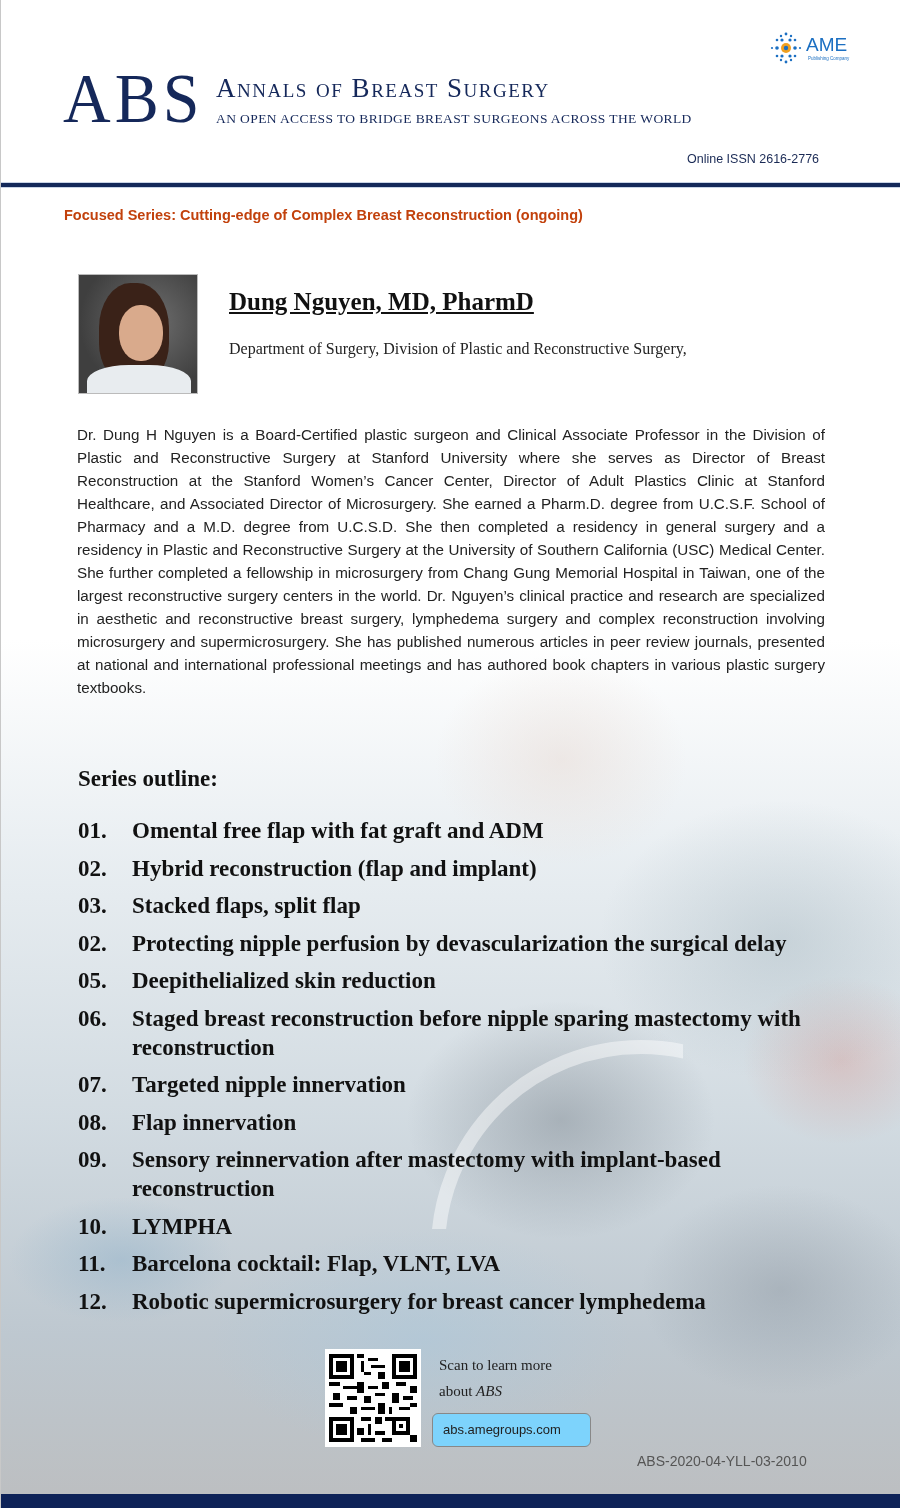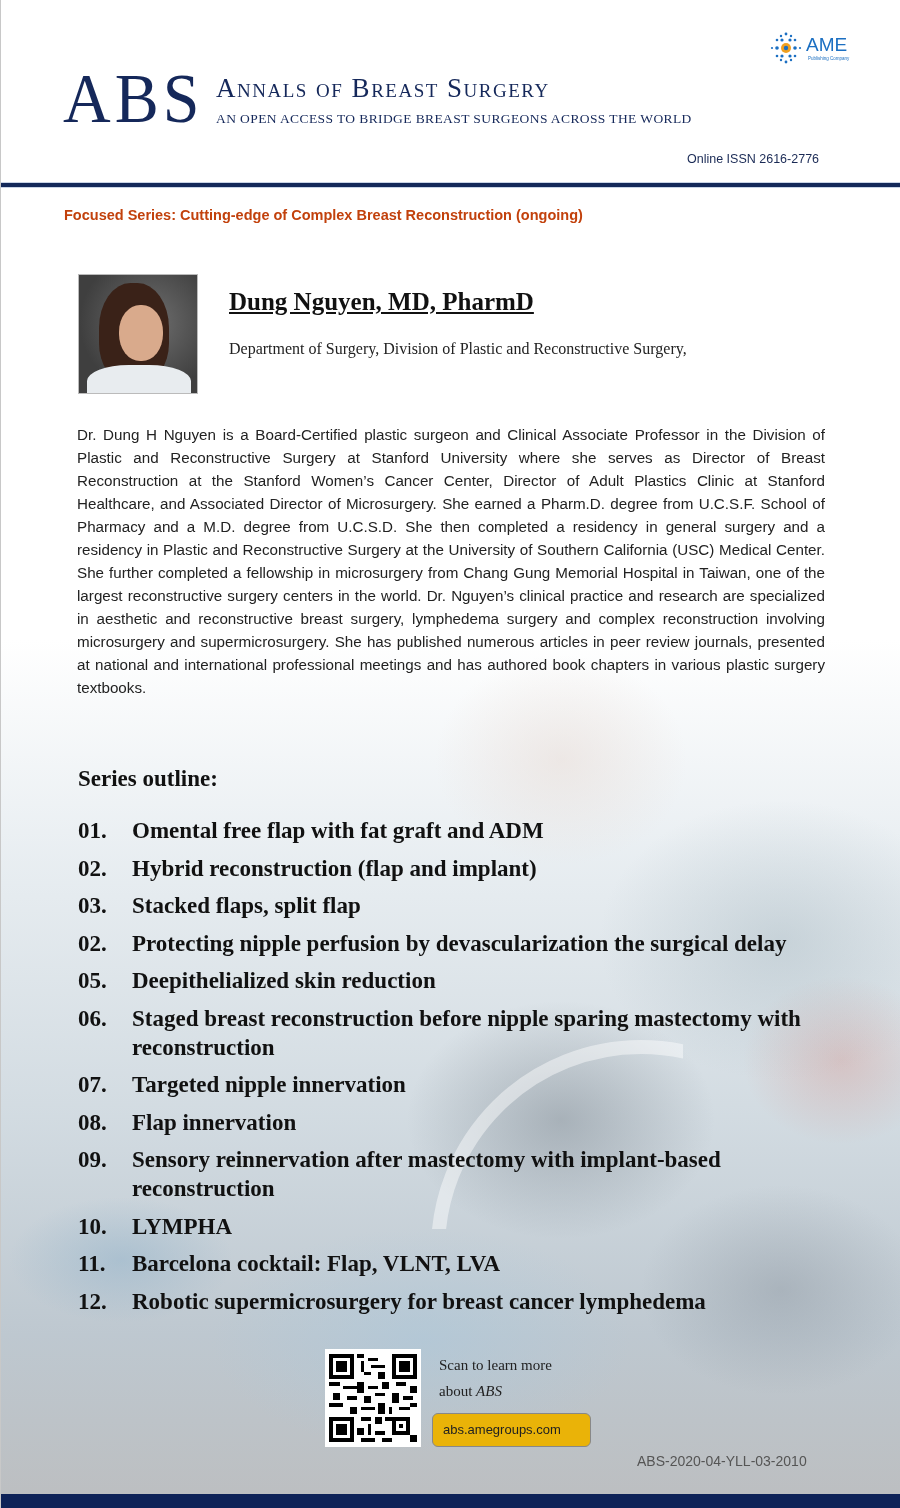--- a/index.html
+++ b/index.html
@@ -55,21 +55,21 @@
   .outline-heading { position: absolute; left: 77px; top: 766px; font-family: "Liberation Serif", serif; font-weight: bold; font-size: 23px; color: #111; }
   .outline-list { position: absolute; left: 77px; top: 816px; width: 740px; list-style: none; }
   .outline-item { display: flex; font-family: "Liberation Serif", serif; font-weight: bold; font-size: 23px; line-height: 29px; color: #111; margin-bottom: 8.5px; gap: 16px; }
   .outline-num { width: 38px; flex: none; }
   .outline-text { flex: 1; }
 
   .qr-block { position: absolute; left: 324px; top: 1349px; width: 96px; height: 98px; background: #fff; padding: 4px; }
   .qr-block svg { width: 88px; height: 90px; display: block; }
   .scan-text { position: absolute; left: 438px; top: 1352px; font-family: "Liberation Serif", serif; font-size: 15px; line-height: 26px; color: #222; }
   .scan-text i { font-style: italic; }
-  .url-box { position: absolute; left: 431px; top: 1413px; width: 159px; height: 34px; border: 1px solid #888; border-radius: 6px; background: #eab308;
+  .url-box { position: absolute; left: 431px; top: 1413px; width: 159px; height: 34px; border: 1px solid #888; border-radius: 6px; background: #7dd3fc;
              font-family: "Liberation Sans", sans-serif; font-size: 13px; color: #222; line-height: 32px; padding-left: 10px; }
   .doc-code { position: absolute; left: 636px; top: 1453px; font-family: "Liberation Sans", sans-serif; font-size: 14px; color: #555; }
   .footer-bar { position: absolute; left: 0; top: 1494px; width: 900px; height: 14px; background: #0e2358; }
 </style>
 </head>
 <body>
 
 <div class="page">
   <div class="bg-art"></div>
   <div class="bg-arc"></div>

